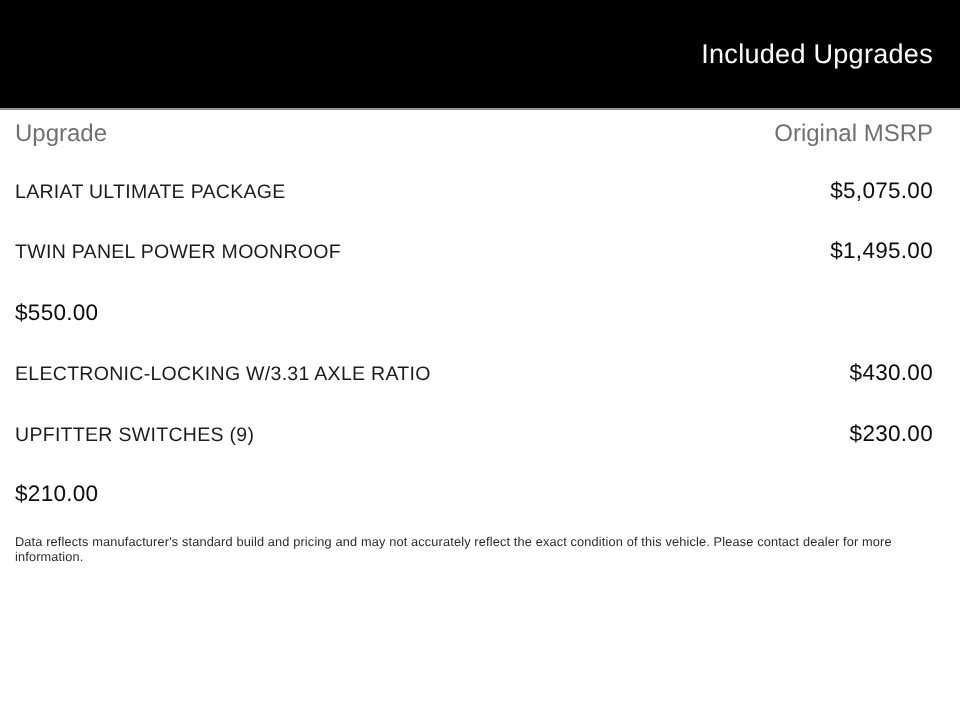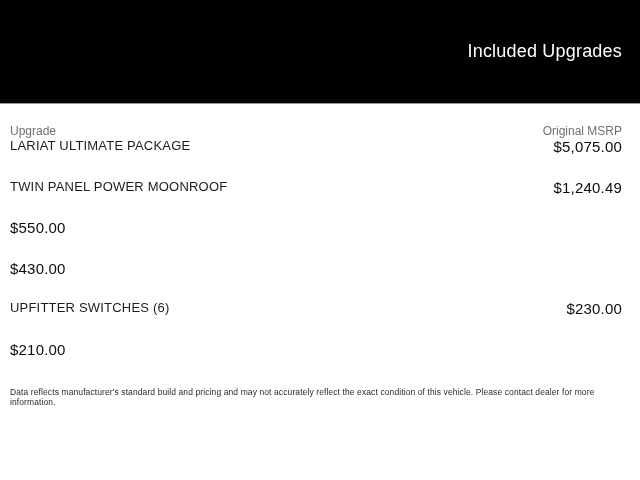--- a/index.html
+++ b/index.html
@@ -5,50 +5,50 @@
   html, body {
     margin: 0;
     padding: 0;
     width: 640px;
     height: 480px;
     background: #ffffff;
     overflow: hidden;
     font-family: "Liberation Sans", sans-serif;
   }
   .header {
-    height: 104px;
+    height: 73px;
     background: #000000;
     border-bottom: 1px solid #999999;
     display: flex;
     align-items: center;
     justify-content: flex-end;
     padding-right: 18px;
     box-sizing: border-box;
   }
   .header-title {
     color: #ffffff;
     font-size: 18px;
     font-weight: 400;
     letter-spacing: 0.2px;
   }
   .content {
     padding: 8px 18px 0 10px;
   }
   .cols-header {
     display: flex;
     justify-content: space-between;
-    align-items: flex-end;
+    align-items: flex-start;
     height: 26px;
     color: #707070;
-    font-size: 12px;
+    font-size: 16px;
   }
   .upgrade-row {
     display: flex;
     justify-content: space-between;
-    align-items: flex-start;
+    align-items: center;
     height: 40.5px;
   }
   .upgrade-label {
     font-size: 13px;
     color: #1c1c1c;
     letter-spacing: 0.2px;
   }
   .upgrade-price {
     font-size: 15px;
     font-weight: 400;
@@ -75,30 +75,31 @@
     <span>Upgrade</span>
     <span>Original MSRP</span>
   </div>
 
   <div class="upgrade-row">
     <span class="upgrade-label">LARIAT ULTIMATE PACKAGE</span>
     <span class="upgrade-price">$5,075.00</span>
   </div>
   <div class="upgrade-row">
     <span class="upgrade-label">TWIN PANEL POWER MOONROOF</span>
-    <span class="upgrade-price">$1,240.49</span>
+    <span class="upgrade-price">$1,495.00</span>
   </div>
   <div class="upgrade-row">
     <span class="upgrade-price">$550.00</span>
   </div>
   <div class="upgrade-row">
+    <span class="upgrade-label">ELECTRONIC-LOCKING W/3.31 AXLE RATIO</span>
     <span class="upgrade-price">$430.00</span>
   </div>
   <div class="upgrade-row">
-    <span class="upgrade-label">UPFITTER SWITCHES (6)</span>
+    <span class="upgrade-label">UPFITTER SWITCHES (9)</span>
     <span class="upgrade-price">$230.00</span>
   </div>
   <div class="upgrade-row">
     <span class="upgrade-price">$210.00</span>
   </div>
 
   <div class="disclaimer">Data reflects manufacturer's standard build and pricing and may not accurately reflect the exact condition of this vehicle. Please contact dealer for more information.</div>
 
 </div>
 

